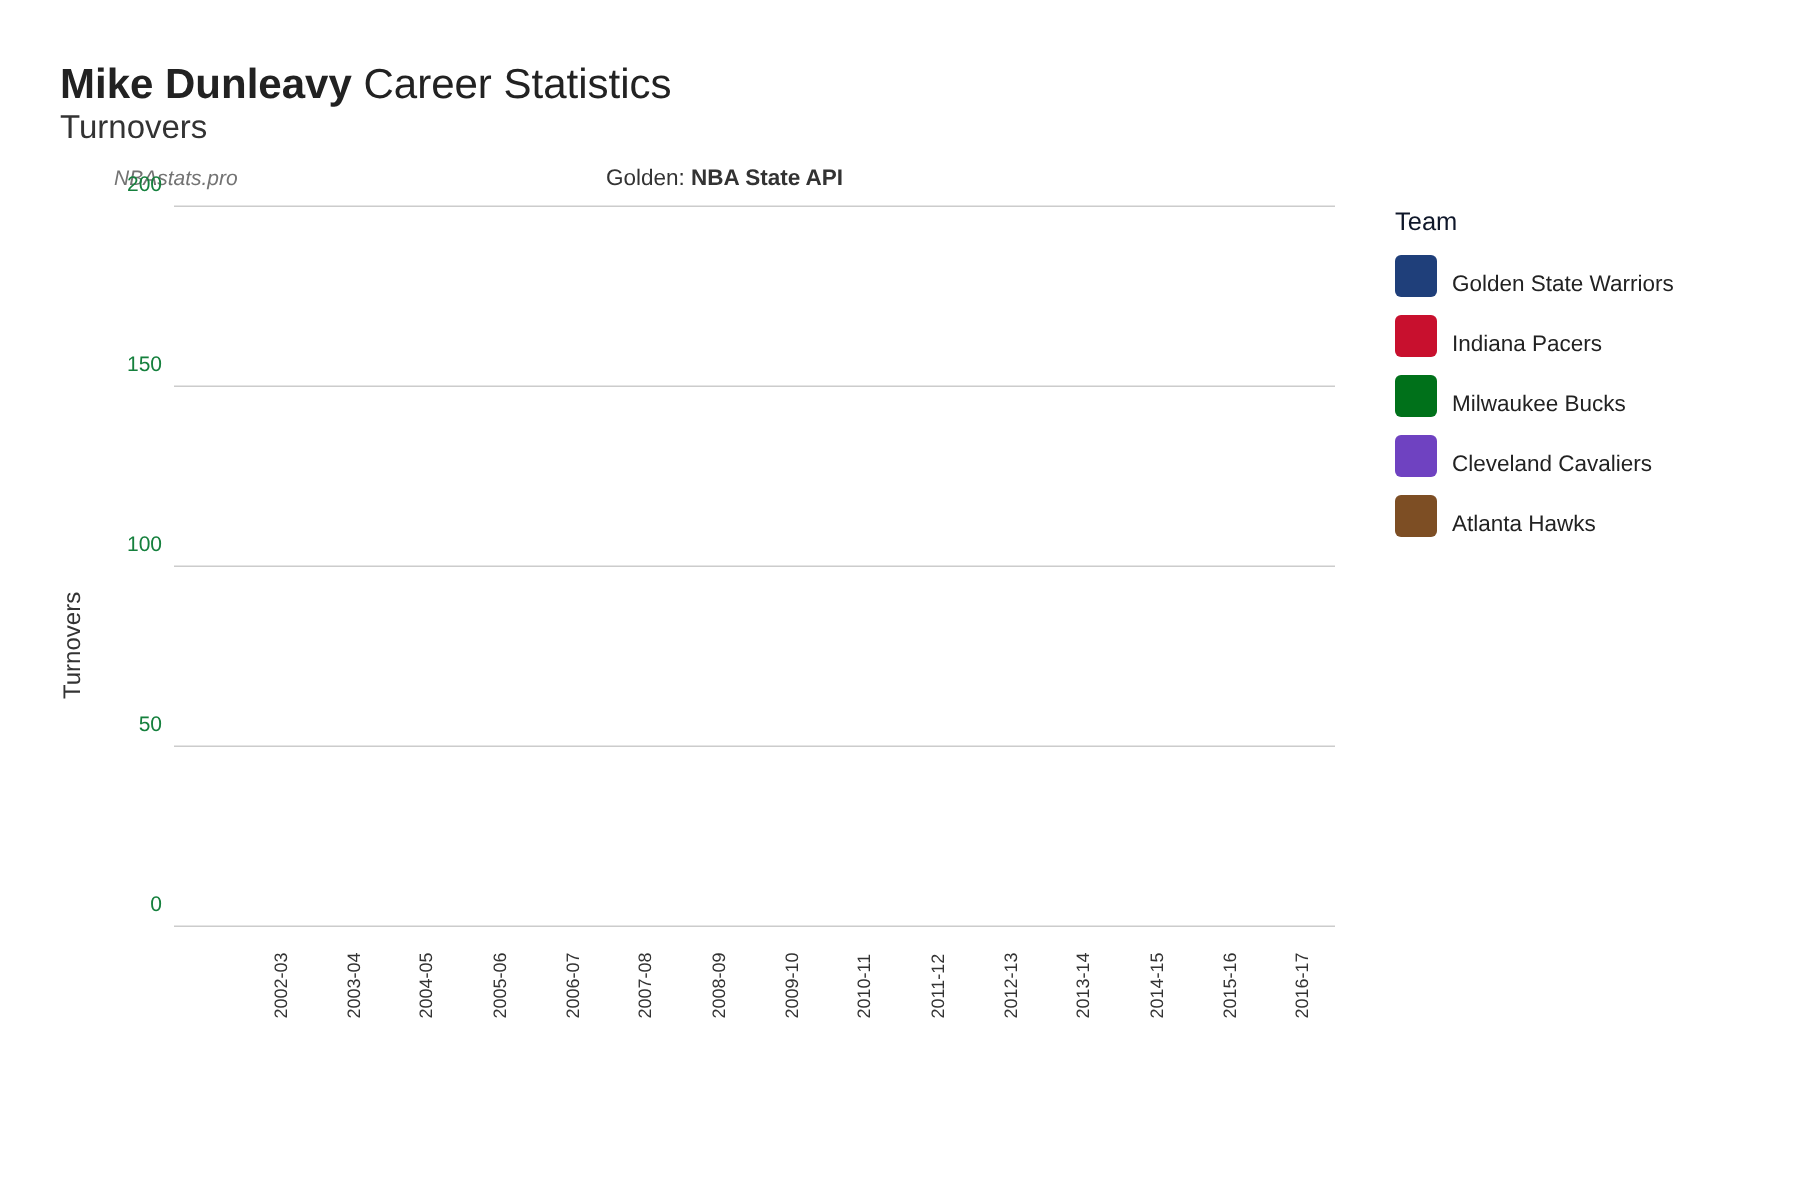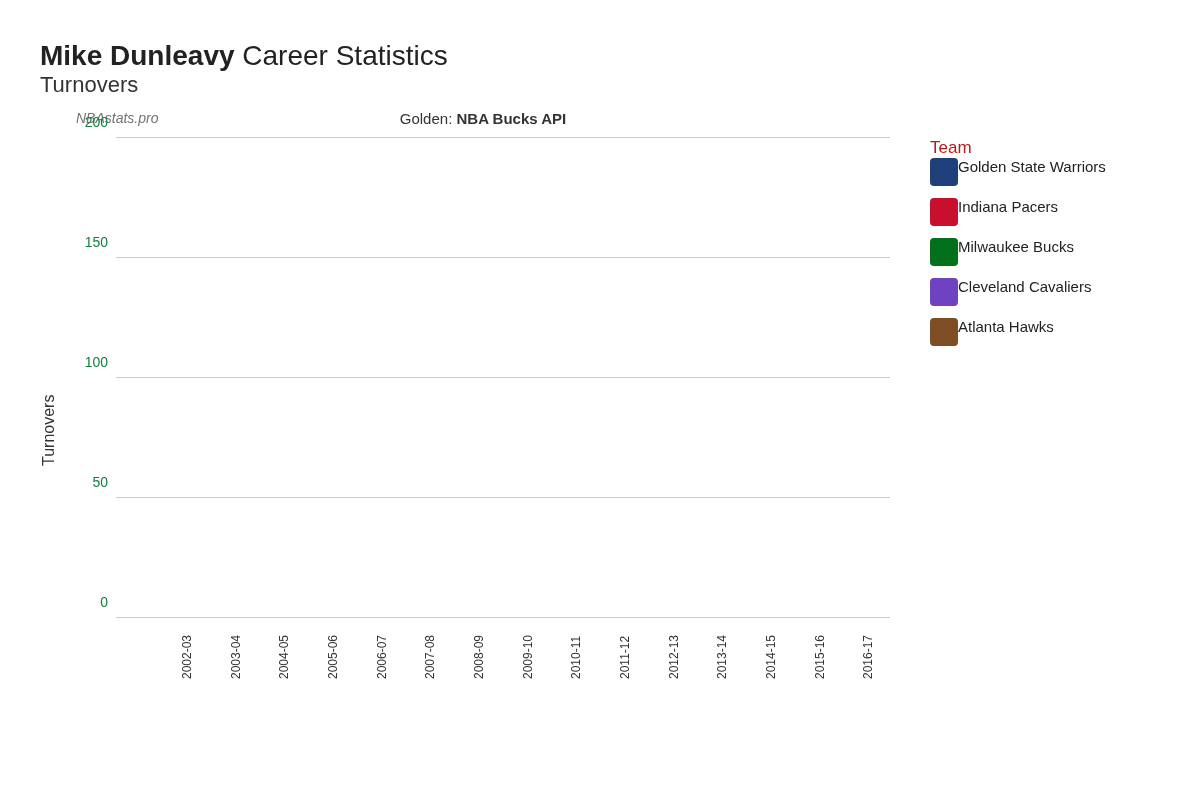--- a/index.html
+++ b/index.html
@@ -143,26 +143,28 @@
       margin-top: 8px;
       margin-left: 50px;
     }
     .legend {
       width: 260px;
       padding-top: 30px;
       padding-left: 10px;
     }
     .legend-title {
       font-size: 17px;
-      color: #b91c1c;
+      color: #0f172a;
+      margin-bottom: 12px;
     }
     .legend-item {
       display: flex;
-      align-items: flex-start;
+      align-items: flex-end;
       margin-bottom: 12px;
+      gap: 10px;
     }
     .legend-swatch {
       width: 28px;
       height: 28px;
       border-radius: 4px;
       flex-shrink: 0;
     }
     .legend-label {
       font-size: 15px;
       color: #222;
@@ -178,21 +180,21 @@
     </div>
     <div class="title-sub">Turnovers</div>
   </div>
 
   <div class="chart-area">
     <div class="y-axis-label">Turnovers</div>
     <div class="chart-and-legend">
       <div class="chart-inner">
         <div class="watermark">NBAstats.pro</div>
         <div class="source">
-          <span>Golden: </span><span class="bold">NBA Bucks API</span>
+          <span>Golden: </span><span class="bold">NBA State API</span>
         </div>
 
         <div class="grid-and-bars" id="gridBars">
 
         <div class="grid-line" style="bottom: 0%;"></div>
             <div class="y-tick-label" style="bottom: 0%;">0</div>
             <div class="grid-line" style="bottom: 25%;"></div>
             <div class="y-tick-label" style="bottom: 25%;">50</div>
             <div class="grid-line" style="bottom: 50%;"></div>
             <div class="y-tick-label" style="bottom: 50%;">100</div>

